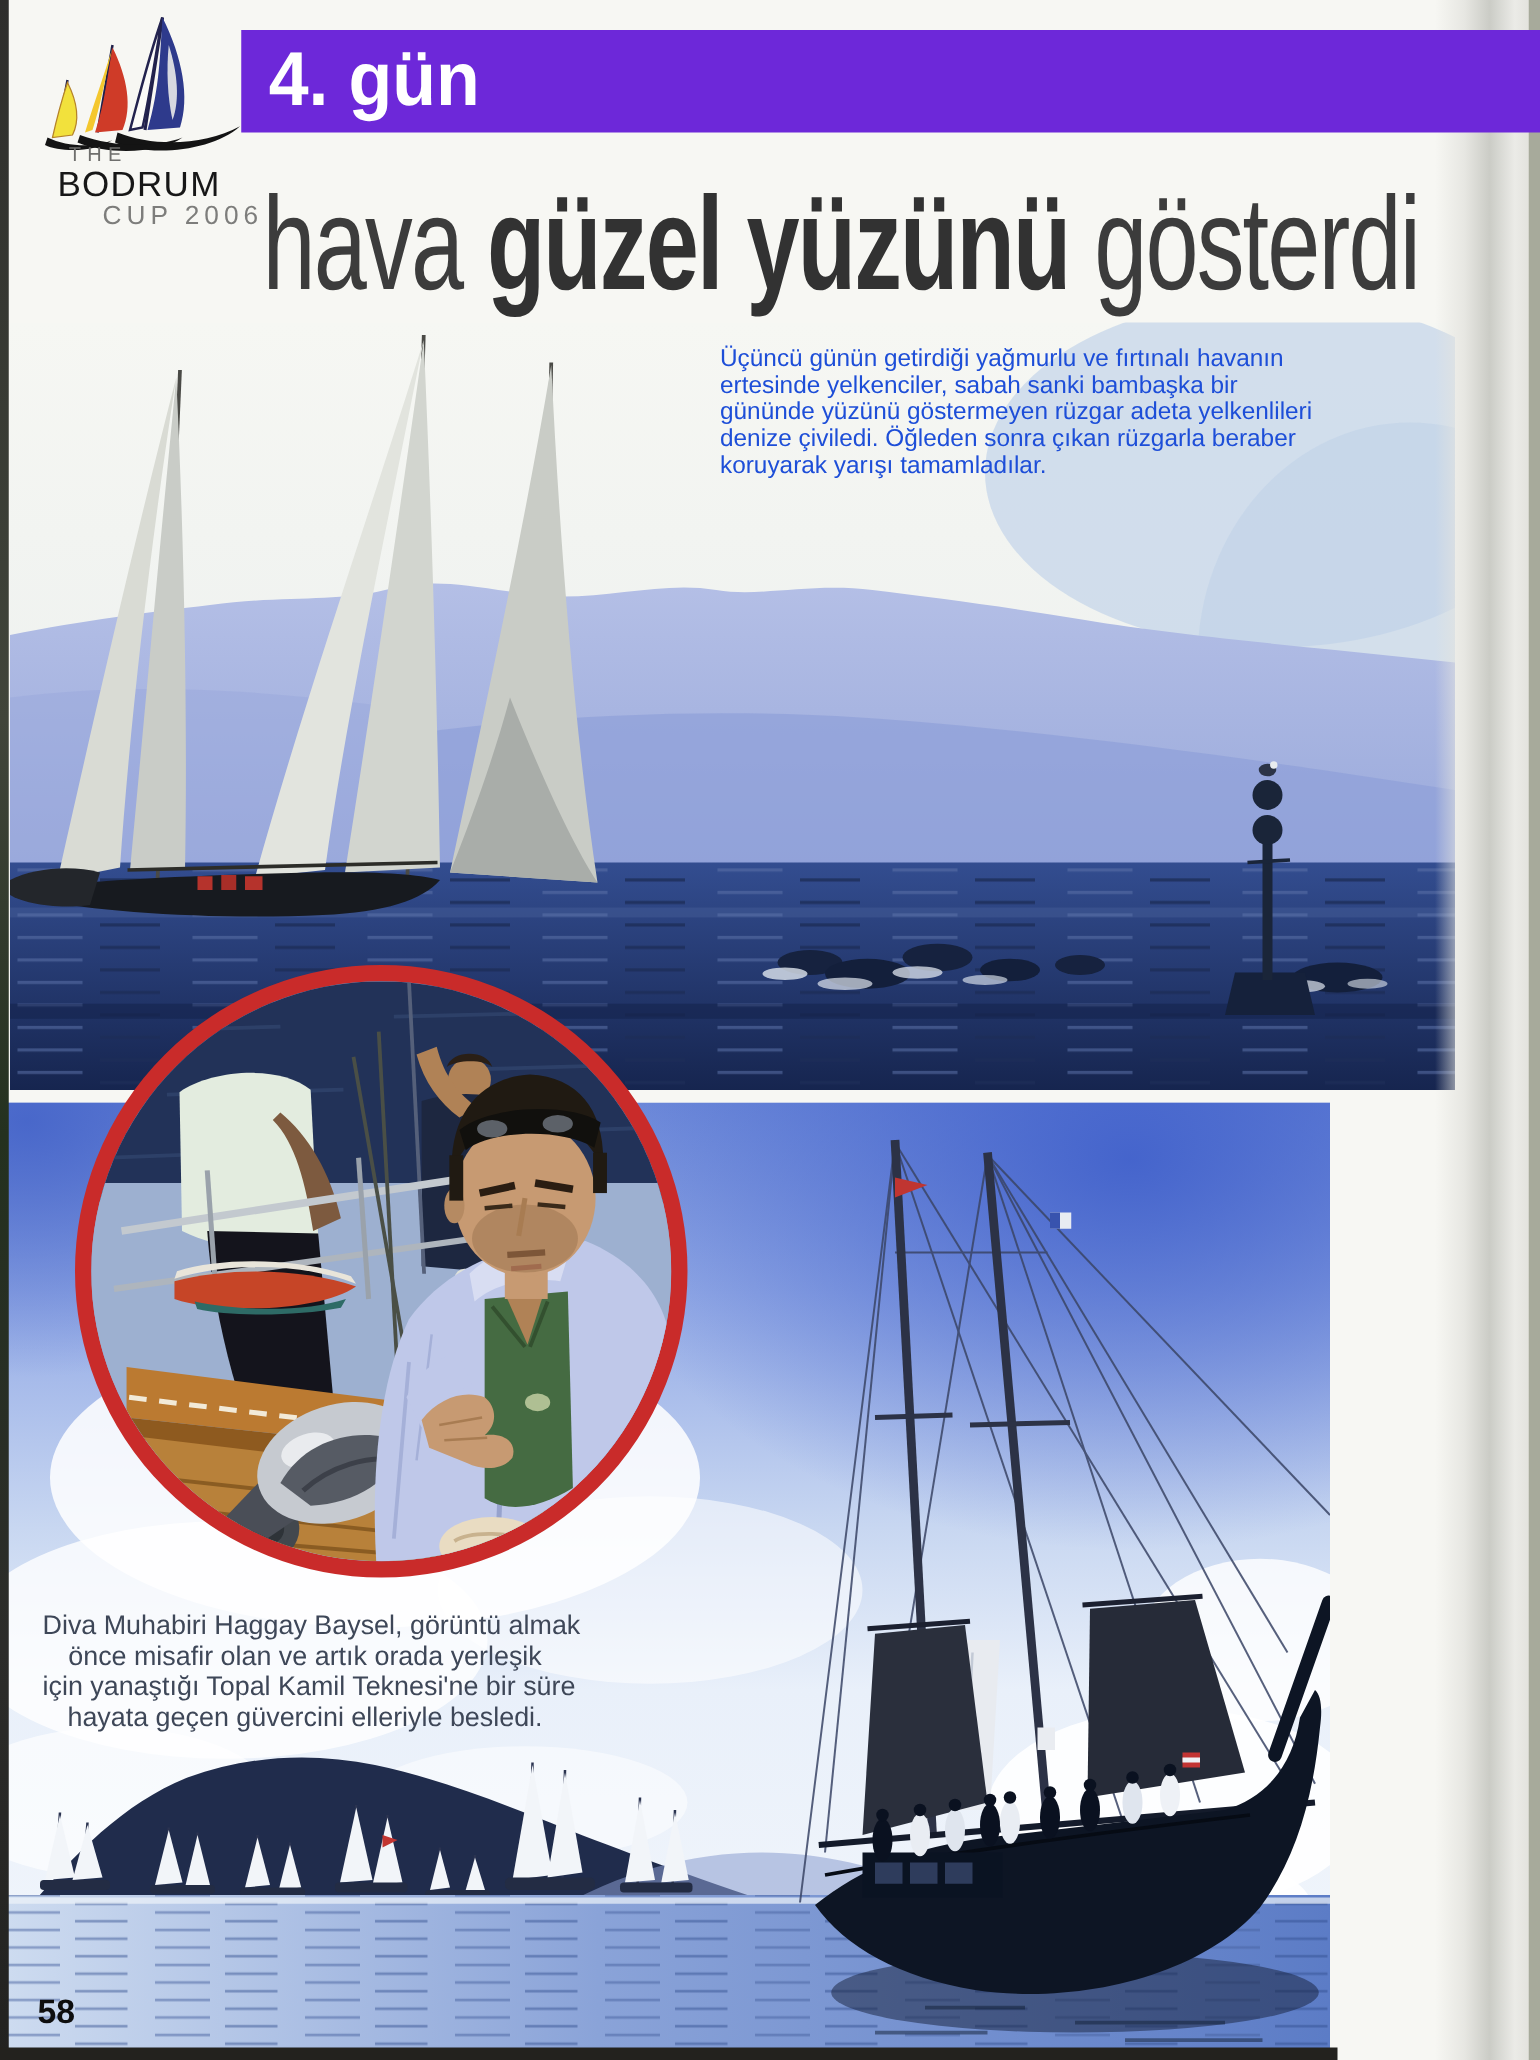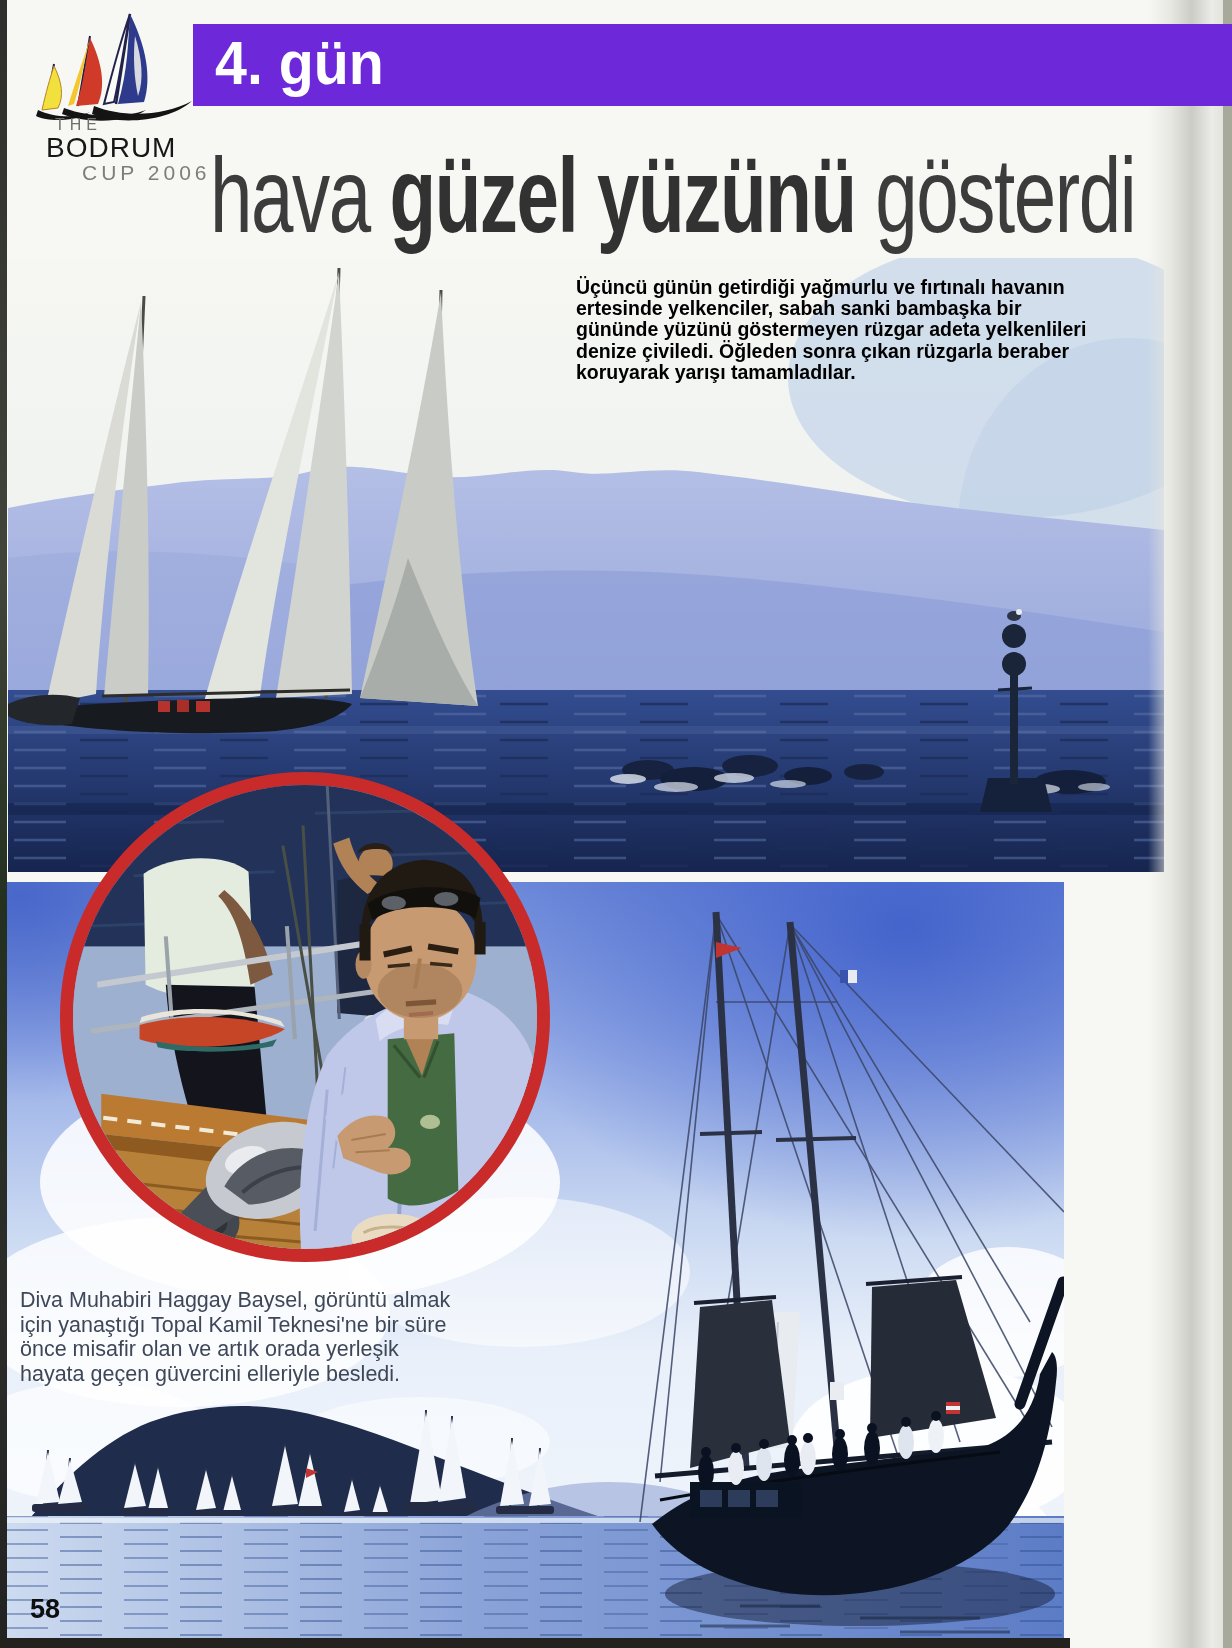--- a/index.html
+++ b/index.html
@@ -37,25 +37,25 @@
   .photo-top{position:absolute;left:8px;top:258px;width:1156px;height:614px;z-index:10;}
   .photo-bottom{position:absolute;left:0;top:882px;width:1064px;height:758px;z-index:10;}
   .photo-top svg,.photo-bottom svg,.circle-photo svg{display:block;width:100%;height:100%;}
 
   
   .circle-photo{position:absolute;left:60px;top:772px;width:464px;height:464px;border-radius:50%;
     border:13px solid #c92b2a;overflow:hidden;z-index:30;background:#8fa6cf;}
 
   
   .intro{position:absolute;left:576px;top:277px;z-index:40;font-size:19.5px;line-height:21.2px;
-    color:#000000;font-weight:bold;}
+    color:#1d4ed8;}
   .intro div{white-space:nowrap;}
 
   
-  .caption{position:absolute;left:20px;top:1288px;width:420px;z-index:40;text-align:left;
+  .caption{position:absolute;left:34px;top:1288px;width:420px;z-index:40;text-align:center;
     font-size:21.5px;line-height:24.5px;color:#3e4758;}
   .caption div{white-space:nowrap;}
 
   
   .pageno{position:absolute;left:30px;top:1594px;z-index:42;font-size:27px;font-weight:700;color:#0e0e0e;}
 </style>
 </head>
 <body>
 
 <div class="page">
@@ -430,22 +430,22 @@
   <div class="intro">
     <div>Üçüncü günün getirdiği yağmurlu ve fırtınalı havanın</div>
     <div>ertesinde yelkenciler, sabah sanki bambaşka bir</div>
     <div>gününde yüzünü göstermeyen rüzgar adeta yelkenlileri</div>
     <div>denize çiviledi. Öğleden sonra çıkan rüzgarla beraber</div>
     <div>koruyarak yarışı tamamladılar.</div>
   </div>
 
   <div class="caption">
     <div>Diva Muhabiri Haggay Baysel, görüntü almak</div>
+    <div>önce misafir olan ve artık orada yerleşik</div>
     <div>için yanaştığı Topal Kamil Teknesi'ne bir süre</div>
-    <div>önce misafir olan ve artık orada yerleşik</div>
     <div>hayata geçen güvercini elleriyle besledi.</div>
   </div>
 
   <div class="pageno">58</div>
 
   <div class="scan-right"></div>
   <div class="scan-strip"></div>
   <div class="scan-left"></div>
   <div class="scan-bottom"></div>
 </div>

